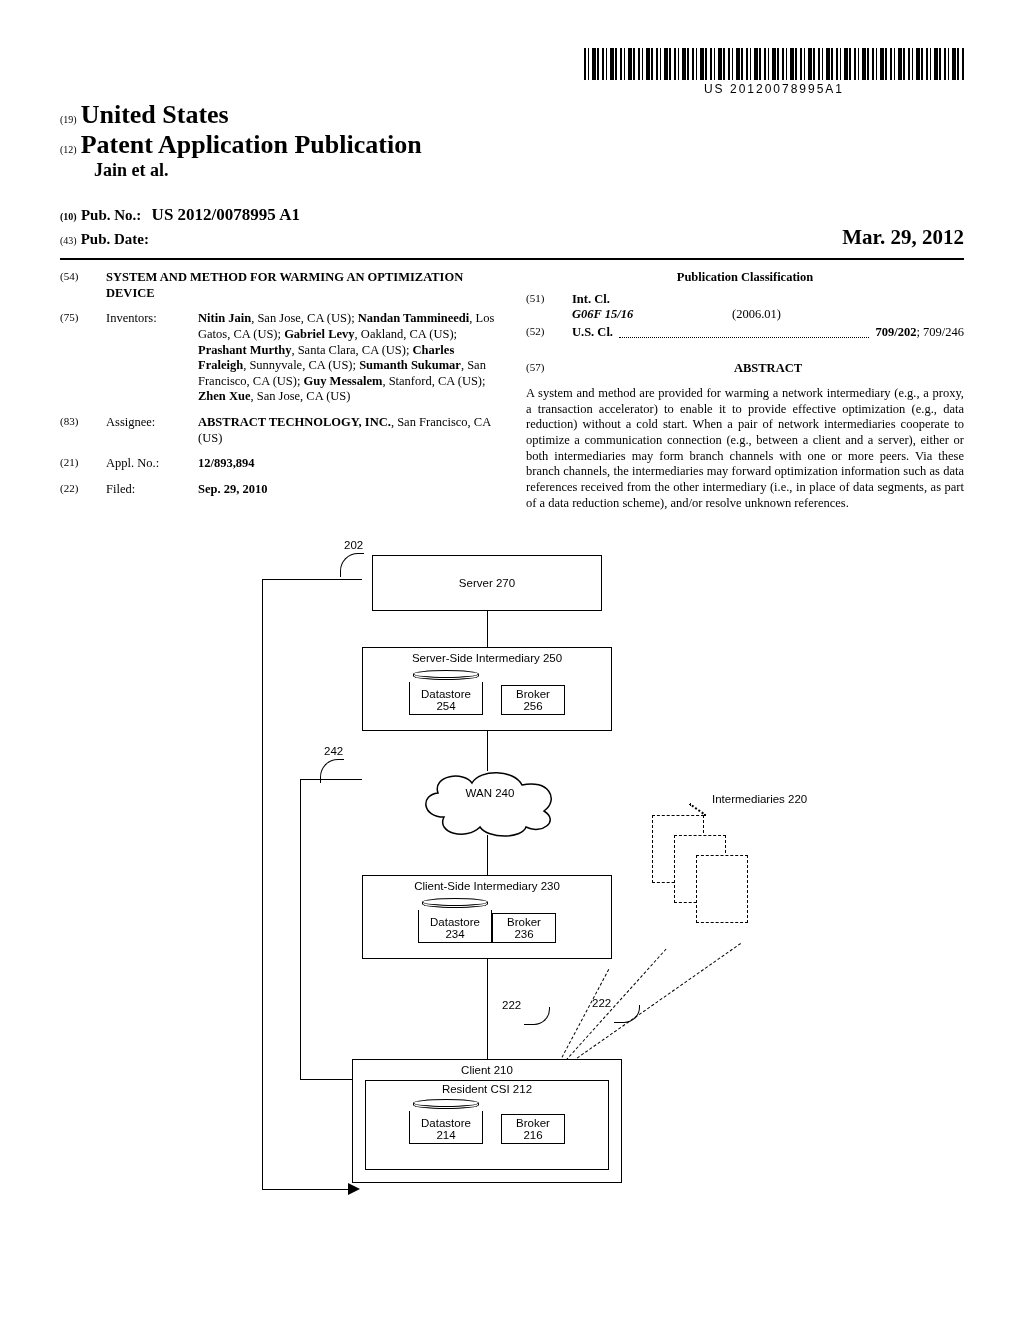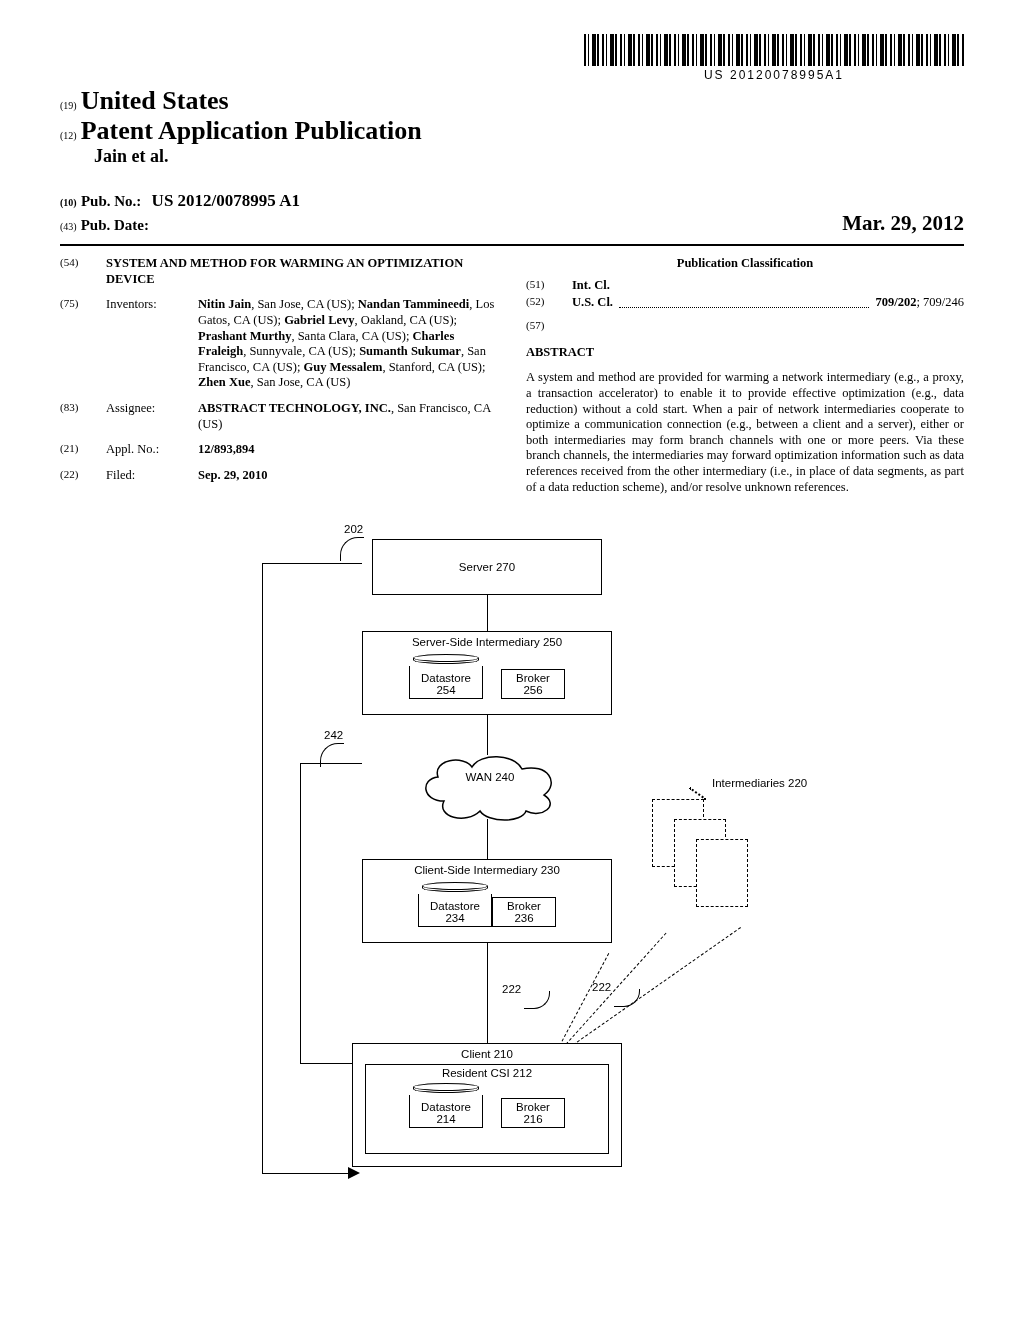--- a/index.html
+++ b/index.html
@@ -1,17 +1,17 @@
 <!DOCTYPE html>
 <html><head>
 <meta charset="utf-8">
 <style>
   * { box-sizing: border-box; margin: 0; padding: 0; }
   body { font-family: "Times New Roman", Times, serif; background: #fff; color: #000; width: 1024px; margin: 0 auto; }
-  .page { padding: 34px 60px; }
+  .page { padding: 48px 60px; }
   .bar-area { display: flex; justify-content: flex-end; align-items: flex-start; gap: 8px; margin-bottom: 4px; }
   .barcode { display: flex; flex-direction: column; align-items: center; }
   .barcode-strip { height: 32px; width: 380px; background: repeating-linear-gradient(90deg, #000 0 2px, #fff 2px 4px, #000 4px 5px, #fff 5px 8px, #000 8px 12px, #fff 12px 13px, #000 13px 15px, #fff 15px 18px); }
   .barcode-num { font-family: Arial, sans-serif; font-size: 12px; letter-spacing: 2px; margin-top: 2px; }
   .header { display: flex; gap: 24px; border-bottom: 2px solid #000; padding-bottom: 6px; margin-bottom: 10px; flex-direction: column; }
   .header-left { flex: 1.12; }
   .header-right { flex: 0.88; display: flex; flex-direction: column; justify-content: flex-end; padding-bottom: 2px; }
   .sup { font-size: 10px; }
   .country { font-size: 26px; font-weight: bold; }
   .pappub { font-size: 26px; font-weight: bold; }
@@ -121,32 +121,36 @@
         <div class="field-val" style="font-weight:bold;">Sep. 29, 2010</div>
       </div>
     </div>
 
     <div class="col">
       <div class="center-head">Publication Classification</div>
       <div class="field-row" style="margin-bottom:2px;">
         <div class="field-num">(51)</div>
         <div class="field-val">
           <div style="font-weight:bold;">Int. Cl.</div>
-        </div>
-      </div>
-      <div class="field-row" style="margin-bottom:8px;">
+          <div class="intcl-row">
+            <span class="intcl-code">G06F 15/16</span>
+            <span class="intcl-date">(2006.01)</span>
+          </div>
+        </div>
+      </div>
+      <div class="field-row" style="margin-bottom:20px;">
         <div class="field-num">(52)</div>
         <div class="field-val uscl-row">
           <span style="font-weight:bold;">U.S. Cl.</span>
           <span class="uscl-dots"></span>
           <span class="uscl-vals">709/202</span>
             <span>; 709/246</span>
         </div>
       </div>
-      <div class="field-row" style="margin-bottom:4px; justify-content:center;flex-direction:column;">
+      <div class="field-row" style="margin-bottom:4px; justify-content:center;">
         <div class="field-num">(57)</div>
         <div class="field-val center-head" style="text-align:center;">ABSTRACT</div>
       </div>
       <div class="abstract-body">A system and method are provided for warming a network intermediary (e.g., a proxy, a transaction accelerator) to enable it to provide effective optimization (e.g., data reduction) without a cold start. When a pair of network intermediaries cooperate to optimize a communication connection (e.g., between a client and a server), either or both intermediaries may form branch channels with one or more peers. Via these branch channels, the intermediaries may forward optimization information such as data references received from the other intermediary (i.e., in place of data segments, as part of a data reduction scheme), and/or resolve unknown references.</div>
     </div>
   </div>
 
   <div class="figure-area">
     <div class="fig-wrap">
 

